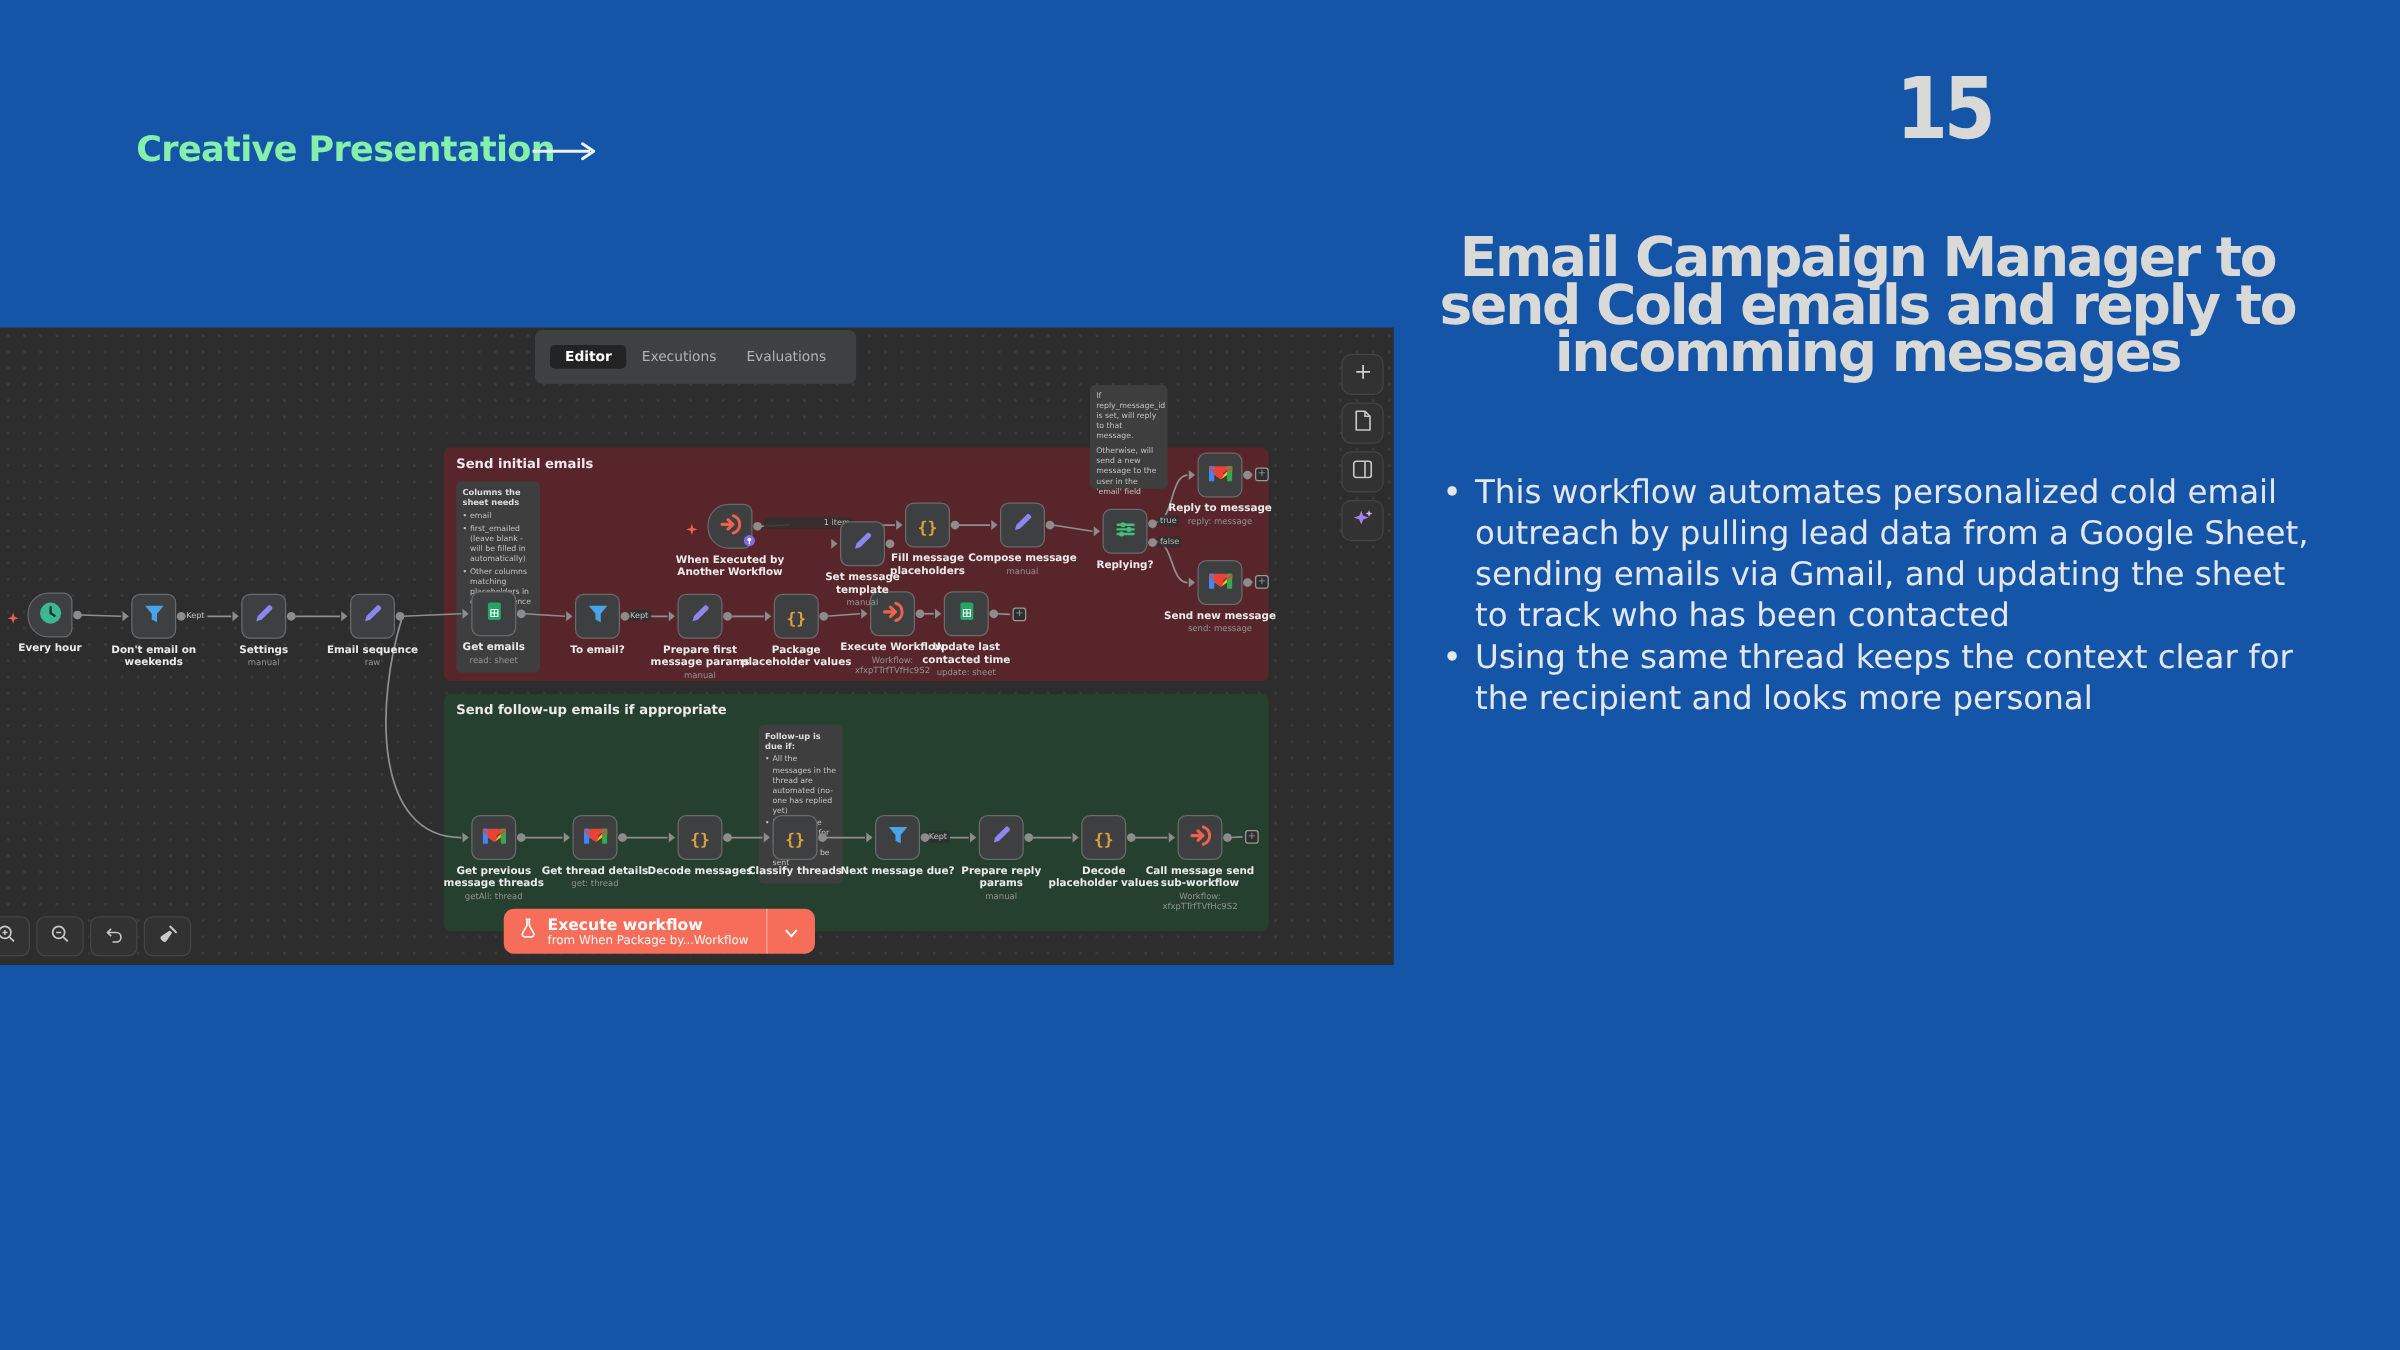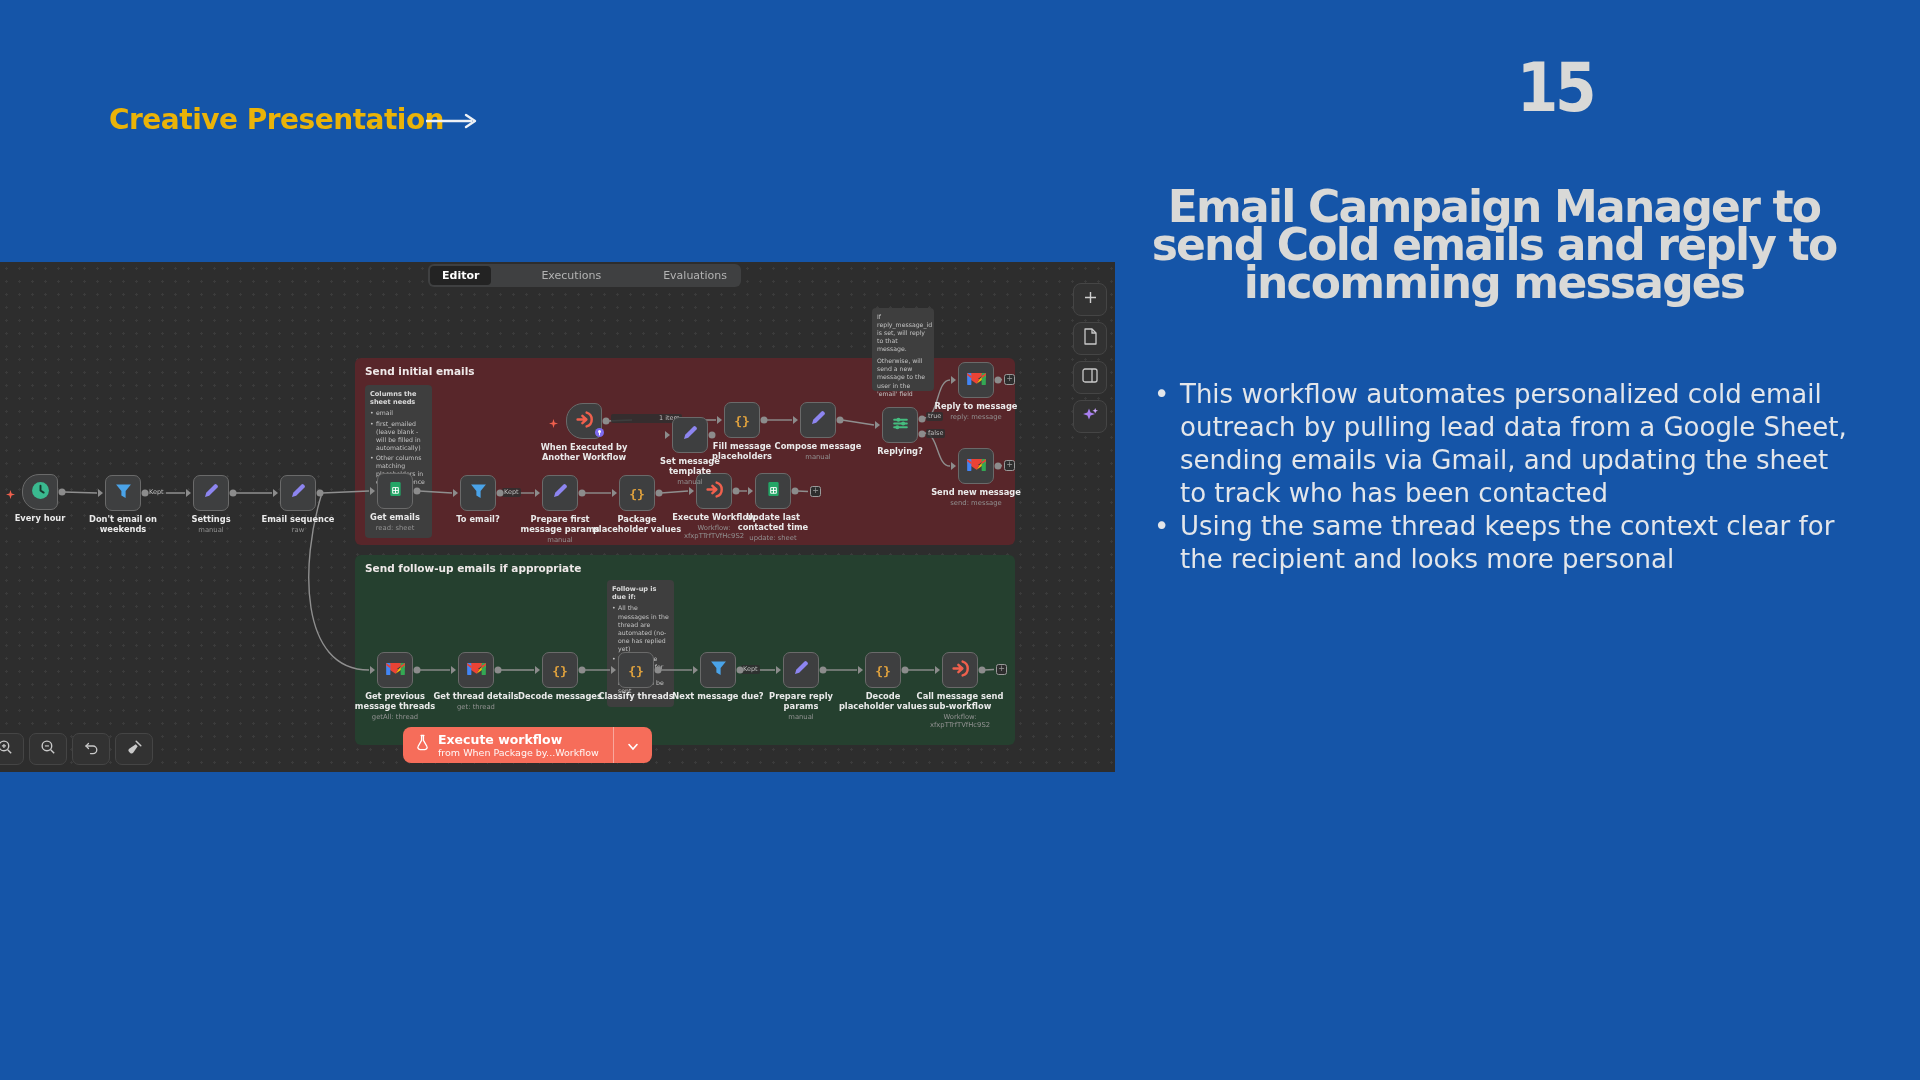--- a/index.html
+++ b/index.html
@@ -1,41 +1,41 @@
 <!DOCTYPE html>
 <html><head>
 <meta charset="utf-8">
 <style>
   * { margin:0; padding:0; box-sizing:border-box; }
   html,body { width:1920px; height:1080px; overflow:hidden; }
   body { background:#1555a8; font-family:"DejaVu Sans","Liberation Sans",sans-serif; position:relative; }
 
   
   .pres-title { position:absolute; left:109px; top:103px; font-size:28px; font-weight:bold;
-                color:#eab308; letter-spacing:-0.5px; }
+                color:#86efac; letter-spacing:-0.5px; }
   .title-arrow { position:absolute; left:424px; top:112px; }
   .page-num { position:absolute; left:1190px; top:48px; width:730px; text-align:center;
               font-size:68px; font-weight:bold; color:#d9d9d7; letter-spacing:-4px;
               transform:scaleX(.88); }
   .heading { position:absolute; left:1128px; top:188px; width:732px; text-align:center;
              font-size:44px; font-weight:bold; letter-spacing:-1.8px; line-height:38px;
              color:#d9d9d7; }
   .bullets { position:absolute; left:1150px; top:378px; width:712px; list-style:none; }
   .bullets li { font-size:26px; line-height:33px; color:#e3e6ea; padding-left:30px; position:relative; }
   .bullets li::before { content:"•"; position:absolute; left:4px; top:0; color:#e3e6ea; }
 
   
   .editor { position:absolute; left:0; top:262px; width:1115px; height:510px;
             background-color:#2d2d2d;
             background-image:radial-gradient(circle,#3b3b3b 1px,transparent 1.3px);
             background-size:13px 13px; overflow:hidden; }
   .canvas { position:absolute; inset:0; }
 
   .tabs { position:absolute; left:428px; top:2px; display:flex; background:#3f4041;
-          border-radius:6px; padding:2px; z-index:20;gap:38px; }
+          border-radius:6px; padding:12px; z-index:20; }
   .tab { font-size:11px; color:#b3b3b3; padding:3px 12px; border-radius:4px; cursor:pointer; }
   .tab.active { background:#232323; color:#ffffff; font-weight:bold; }
 
   .section { position:absolute; border-radius:6px; z-index:1; }
   .section-title { font-size:10.5px; font-weight:bold; color:#efe9e9; padding:7px 10px; }
 
   .note { position:absolute; background:#3e3e3e; border-radius:4px; z-index:2; padding:5px 5px;
           color:#c3c3c3; }
   .note-title { font-size:6.6px; font-weight:bold; color:#dcdcdc; margin-bottom:3px; line-height:1.25; }
   .note ul { list-style:none; }

